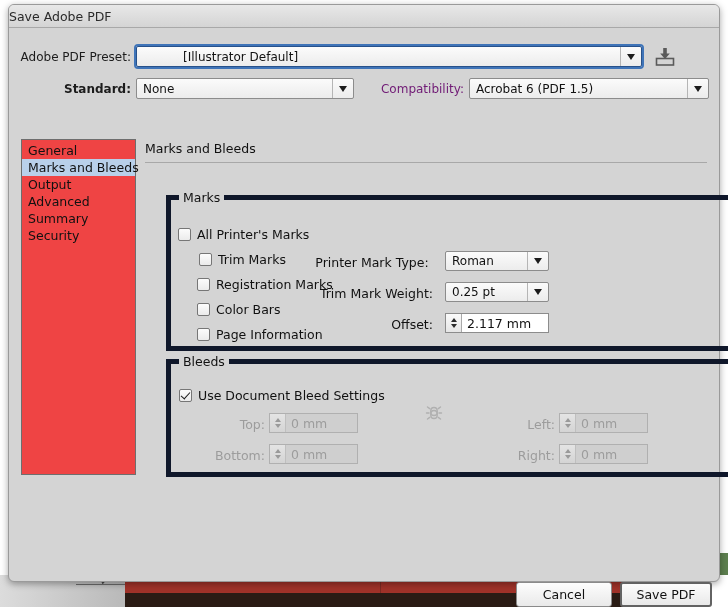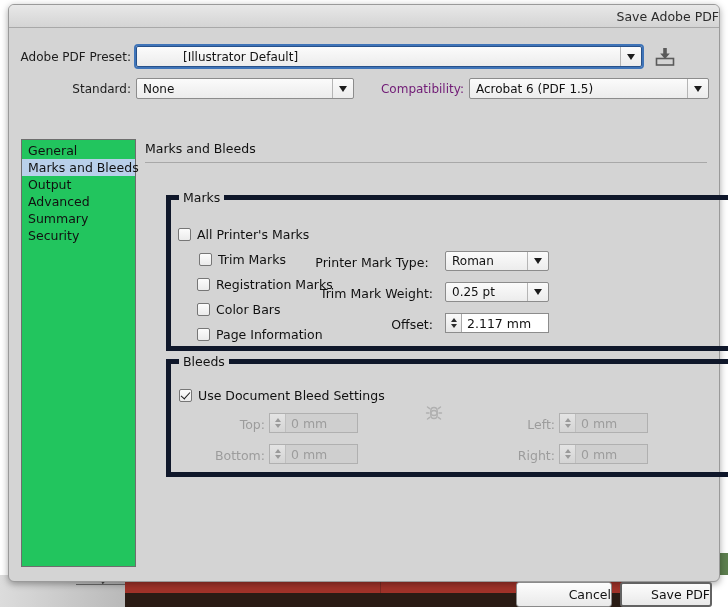--- a/index.html
+++ b/index.html
@@ -66,21 +66,21 @@
     border: 1px solid #9a9a9a;
     border-radius: 6px;
     box-shadow: 0 2px 7px rgba(0,0,0,0.35);
     box-sizing: border-box;
   }
   .titlebar {
     height: 22px;
     background: linear-gradient(to bottom,#e8e8e8 0%,#d4d4d4 100%);
     border-bottom: 1px solid #a8a8a8;
     border-radius: 5px 5px 0 0;
-    display: flex; align-items: center; justify-content: flex-end;
+    display: flex; align-items: center; justify-content: flex-start;
     font-size: 12.5px; color: #2b2b2b;
   }
 
   .dlg-body { position: relative; }
 
   
   .row-preset {
     position: absolute; left: 0; top: 18px; width: 712px;
     display: flex; align-items: center;
   }
@@ -122,34 +122,34 @@
     margin-left: 12px;
     width: 22px; height: 20px;
     position: relative;
   }
   .row-std {
     position: absolute; left: 0; top: 50px; width: 712px;
     display: flex; align-items: center;
   }
   .lbl-std {
     width: 127px; text-align: right; font-size: 12px; color: #1c1c1c;
-    padding-right: 5px; box-sizing: border-box;
+    padding-right: 5px; box-sizing: border-box; font-weight: bold;
   }
   .std-combo { width: 218px; }
   .lbl-compat {
     width: 115px; text-align: right; font-size: 12px; color: #701a75;
     padding-right: 5px; box-sizing: border-box;
   }
   .compat-combo { width: 240px; }
 
   
   .sidebar {
     position: absolute; left: 12px; top: 111px;
-    width: 115px; height: 428px;
-    background: #22c55e;
+    width: 115px; height: 336px;
+    background: #ef4444;
     border: 1px solid #6e6e6e;
     box-sizing: border-box;
     padding-top: 2px;
   }
   .side-item {
     font-size: 12.5px; color: #111;
     padding: 0 0 0 6px;
     height: 17px; line-height: 17px;
     white-space: nowrap;
   }
@@ -261,21 +261,21 @@
   }
 
   
   .btn {
     position: absolute;
     height: 25px;
     background: linear-gradient(to bottom,#fdfdfd 0%,#e9e9e9 100%);
     border: 1px solid #8a8a8a;
     border-radius: 3px;
     font-size: 12.5px; color: #111;
-    display: flex; align-items: center; justify-content: flex-end;
+    display: flex; align-items: center; justify-content: center;
     box-sizing: border-box;
   }
   .btn.default {
     border: 2px solid #636363;
   }
   .btn-cancel { left: 507px; top: 554px; width: 96px; }
   .btn-save   { left: 611px; top: 554px; width: 92px; }
 </style>
 </head>
 <body>

